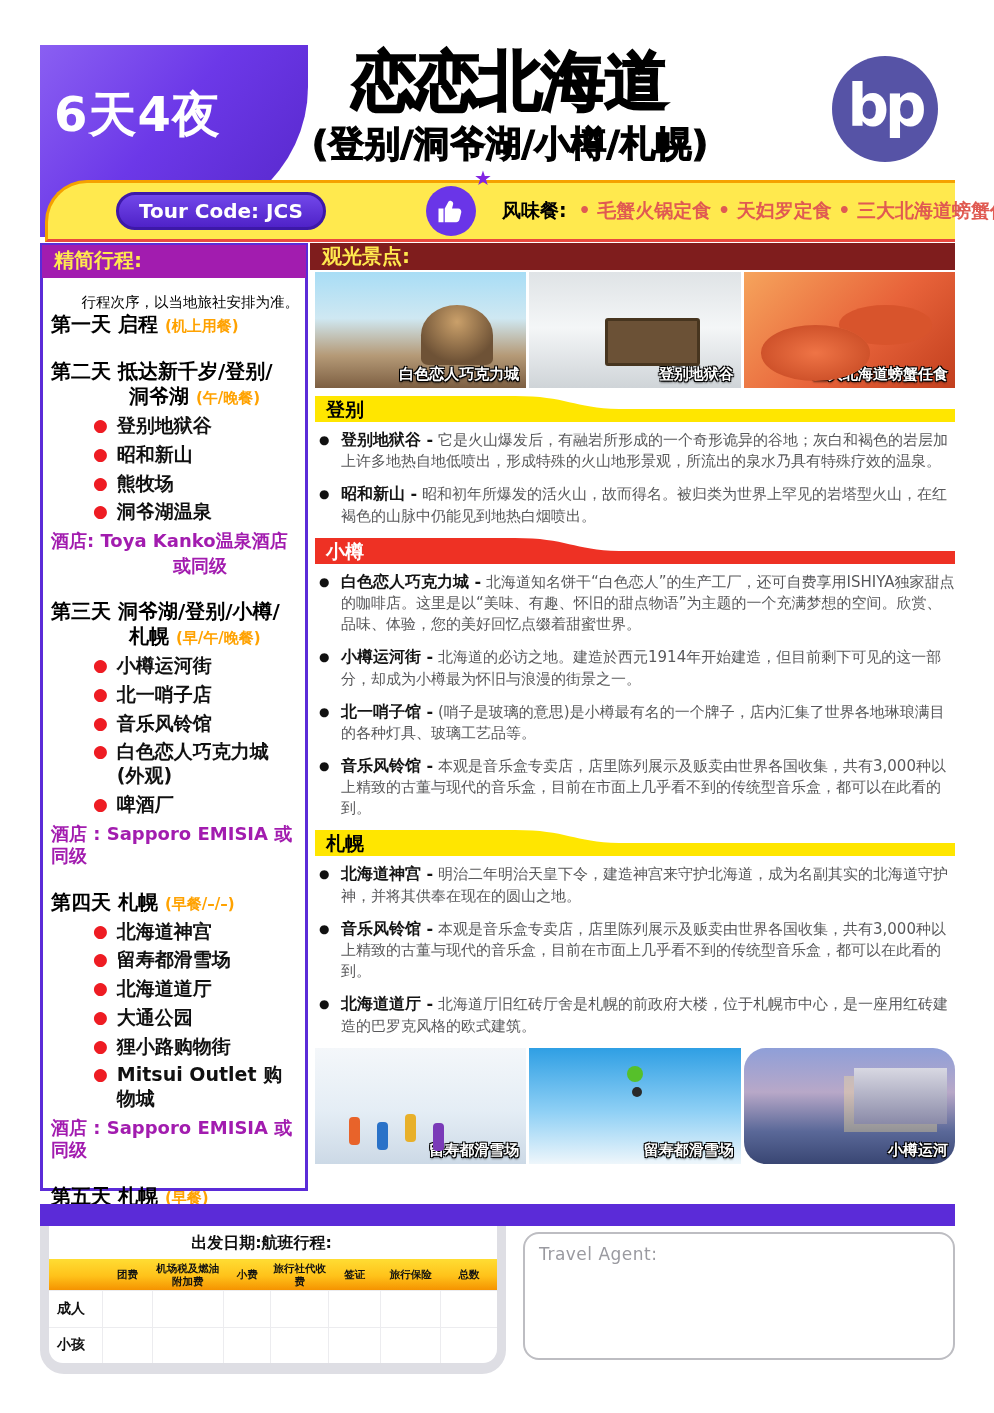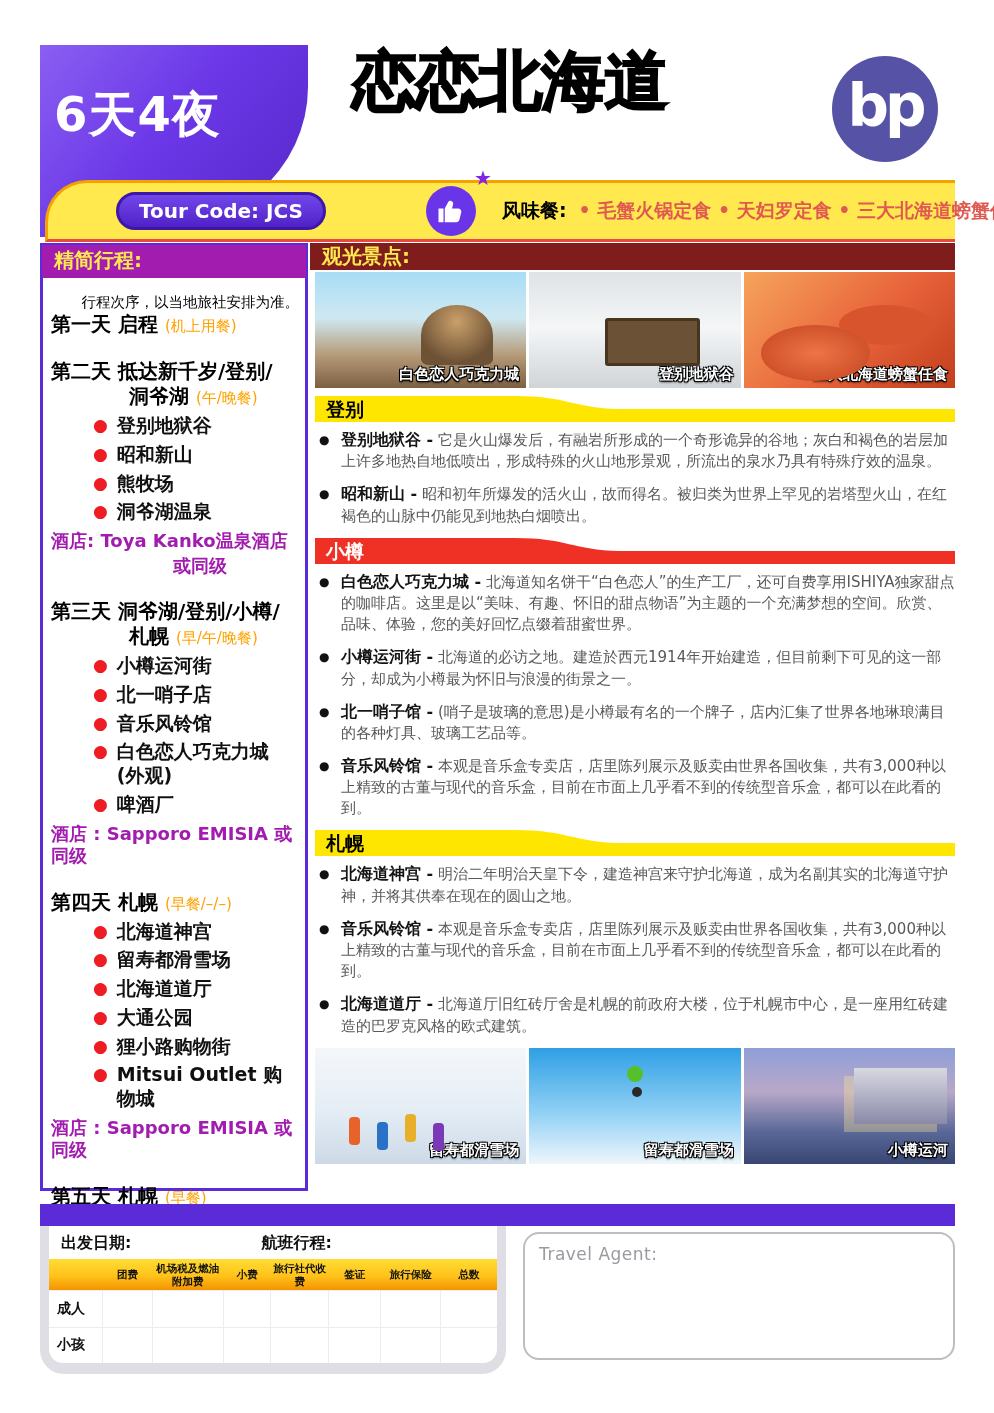--- a/index.html
+++ b/index.html
@@ -35,21 +35,21 @@
 
   
   .sidebar{position:absolute;left:40px;top:243px;width:268px;height:948px;box-sizing:border-box;
     border:3px solid #5B2BD8;background:#fff;}
   .sidebar-head{background:#a21caf;color:#FFE94E;font-weight:bold;font-size:20px;
     padding:2px 12px 4px 12px;margin:-1px;}
   .sidebar-body{padding:12px 6px 0 8px;}
   .d-block{margin-bottom:22px;}
   .d-line1,.d-line2{font-size:20px;font-weight:bold;color:#000;line-height:1.25;}
   .d-line2{margin-left:78px;}
-  .meals{color:#FFA200;font-size:15px;font-weight:normal;}
+  .meals{color:#FFA200;font-size:15px;font-weight:bold;}
   .meals.center{display:block;text-align:center;margin-top:4px;}
   .d-item{display:flex;gap:9px;margin:5px 0 0 42px;font-size:19px;font-weight:bold;line-height:1.25;}
   .blt-red{color:#EE1C23;font-size:17px;line-height:1.3;}
   .hotel{color:#a21caf;font-weight:bold;font-size:18px;margin-top:6px;line-height:1.25;}
   .hotel2{margin-left:122px;margin-top:2px;}
   .footnote{text-align:right;font-size:14.5px;color:#000;margin-top:4px;}
 
   
   .main{position:absolute;left:315px;top:243px;width:640px;}
   .main-head{background:#7f1d1d;height:27px;color:#FFE94E;font-weight:bold;font-size:20px;
@@ -68,21 +68,21 @@
   .photo[data-style="crab"]::after{content:"";position:absolute;left:8%;bottom:6%;width:52%;height:48%;
     background:radial-gradient(ellipse at center,#ef7446,#c2441f);border-radius:50%;
     box-shadow:70px -28px 0 -8px #d8542c;}
   .photo[data-style="ski1"]{background:linear-gradient(180deg,#f4f7fa,#e4edf5 55%,#ccd9e6);}
   .photo[data-style="ski1"]::after{content:"";position:absolute;left:16%;bottom:16%;width:11px;height:28px;
     background:#e8632a;border-radius:4px;
     box-shadow:28px 5px 0 #2a72c8,56px -3px 0 #e8b02a,84px 6px 0 #7a3ab8;}
   .photo[data-style="ski2"]{background:linear-gradient(180deg,#2f9fe4,#8fd0f5 55%,#eef6fb);}
   .photo[data-style="ski2"]::after{content:"";position:absolute;left:46%;top:16%;width:16px;height:16px;
     background:#56c02a;border-radius:50%;box-shadow:2px 18px 0 -3px #2a2a2a;}
-  .photo[data-style="canal"]{background:linear-gradient(180deg,#8f9fd8,#b8a8c8 38%,#5a6898 72%,#394673);}
+  .photo[data-style="canal"]{background:linear-gradient(180deg,#8f9fd8,#b8a8c8 38%,#5a6898 72%,#394673);border-radius:22px;}
   .photo[data-style="canal"]::after{content:"";position:absolute;left:52%;top:18%;width:44%;height:48%;
     background:linear-gradient(180deg,#d8d8e2,#8a8aa8);box-shadow:-10px 8px 0 rgba(255,228,150,.35);}
 
   .sections{margin-top:8px;}
   .sec{margin-bottom:8px;}
   .sec-head{position:relative;height:26px;margin-bottom:7px;}
   .sec-head svg{position:absolute;left:0;top:0;width:100%;height:100%;display:block;}
   .sec[data-style="yellow"] svg path{fill:#FFE600;}
   .sec[data-style="red"] svg path{fill:#EE3124;}
   .sec-name{position:absolute;left:11px;top:1px;font-size:19px;font-weight:bold;color:#000;}
@@ -92,41 +92,42 @@
   .itm p{margin:0;font-size:15px;line-height:1.4;color:#58585A;}
   .itm b{color:#141414;font-size:16px;}
   .photos.bottom{margin-top:6px;}
 
   
   .footer-band{position:absolute;left:40px;top:1204px;width:915px;height:22px;background:#5B2BD8;}
   .price-frame{position:absolute;left:40px;top:1226px;width:466px;height:148px;background:#DEDEE4;
     border-radius:0 0 24px 24px;padding:0 9px 11px 9px;box-sizing:border-box;}
   .price-box{background:#fff;height:100%;border-radius:0 0 14px 14px;overflow:hidden;
     display:flex;flex-direction:column;}
-  .pb-top{display:flex;font-size:16px;font-weight:bold;padding:7px 0 5px 12px;}
+  .pb-top{display:flex;font-size:16px;font-weight:bold;padding:7px 0 5px 12px;text-align:right;}
   .pb-lbl.dep{width:46%;flex:none;}
   .pb-table{width:100%;border-collapse:collapse;table-layout:fixed;flex:1;}
   .pb-table thead th{background:linear-gradient(180deg,#FFDD33 0%,#FFC21A 55%,#F59300 100%);
     font-size:10.5px;font-weight:bold;color:#111;padding:3px 1px;line-height:1.2;}
   .pb-table tbody th{font-size:14px;font-weight:bold;text-align:left;padding-left:8px;
     border-top:1px solid #ececef;}
   .pb-table td{border-top:1px solid #ececef;border-left:1px solid #ececef;height:31px;}
   .agent-box{position:absolute;left:523px;top:1232px;width:432px;height:128px;box-sizing:border-box;
     border:2px solid #BDBDC2;border-radius:16px;padding:10px 14px;color:#9A9AA0;font-size:17px;
     letter-spacing:.5px;}
 </style>
 </head>
 <body>
 
 <div id="page">
 
   <div class="purple-blob">
     <div class="badge-text">6天4夜</div>
   </div>
   <h1 class="big-title" style="margin:0;">恋恋北海道</h1>
+  <div class="sub-title">(登别/洞爷湖/小樽/札幌)</div>
   <div class="logo">
     <span>bp</span>
   </div>
 
   <div class="flavor-banner">
     <span class="tour-pill">Tour Code: JCS</span>
     <span class="thumb-wrap">
       <span class="star">★</span>
       <svg viewBox="0 0 24 24" aria-hidden="true">
           <path d="M2 10h4v11H2z M7 21h9.2c1.2 0 2.2-.8 2.5-2l1.5-5.8c.4-1.6-.8-3.2-2.5-3.2h-4.9l.9-3.4c.3-1.2-.4-2.4-1.6-2.7-1-.3-2 .2-2.4 1.1L7 10z" fill="#ffffff"></path>

